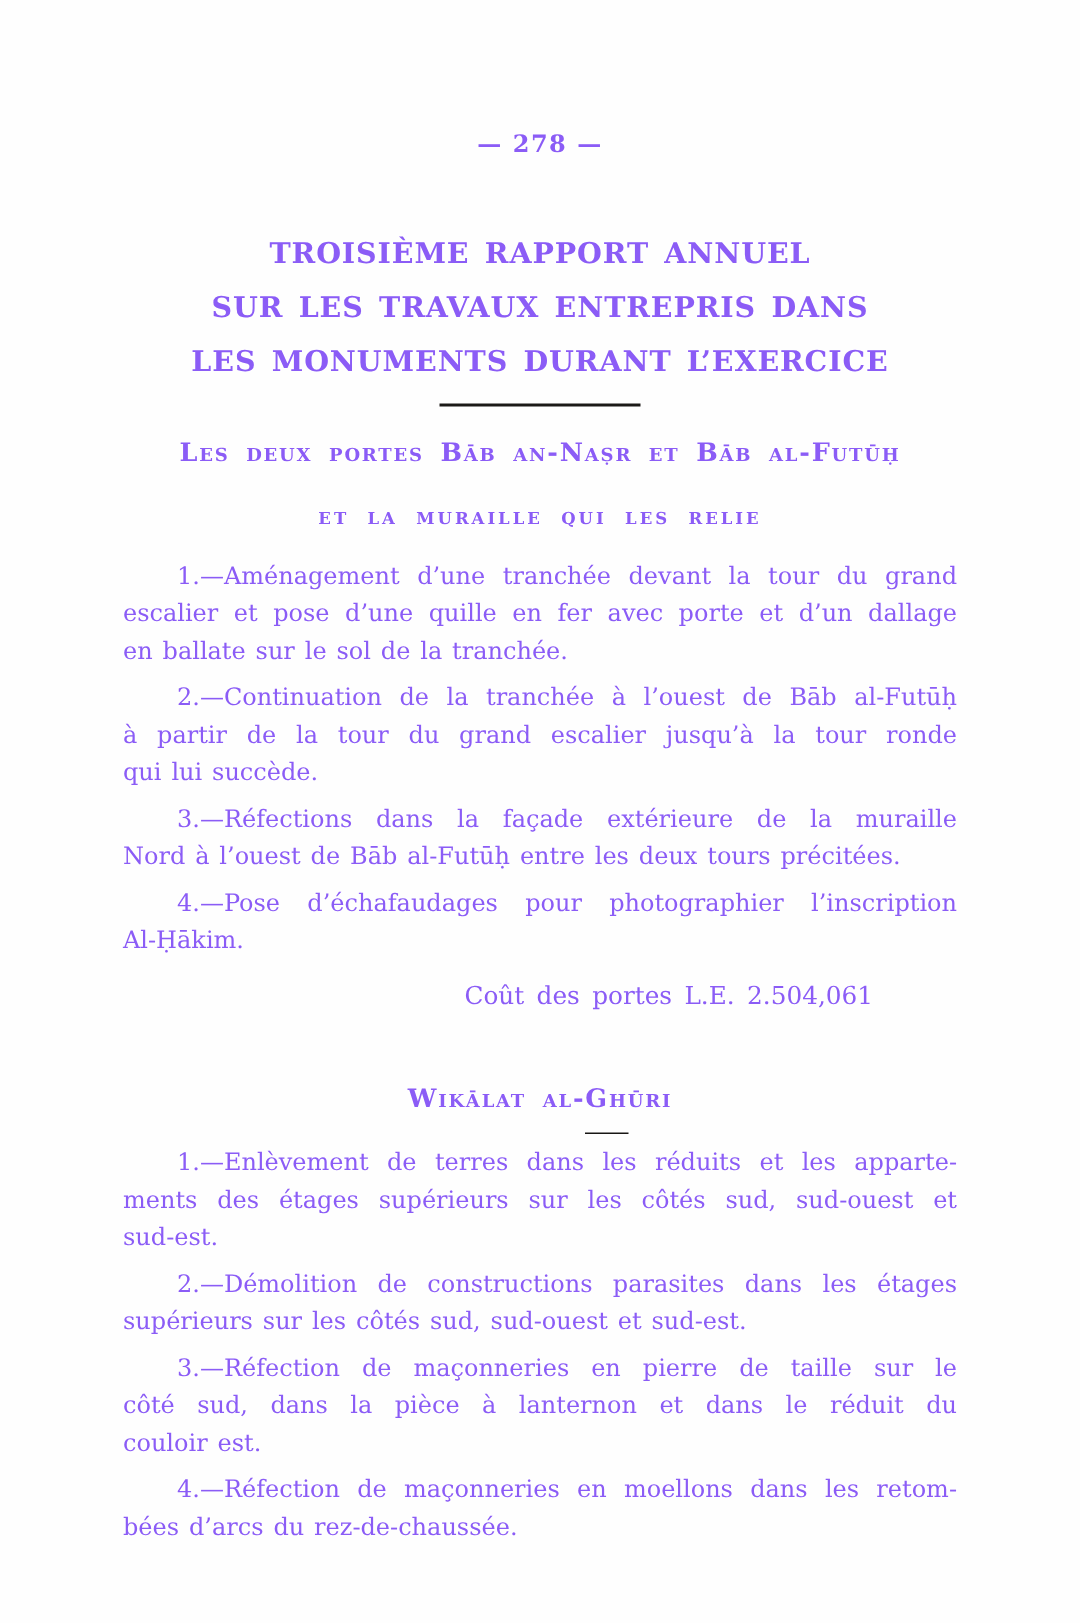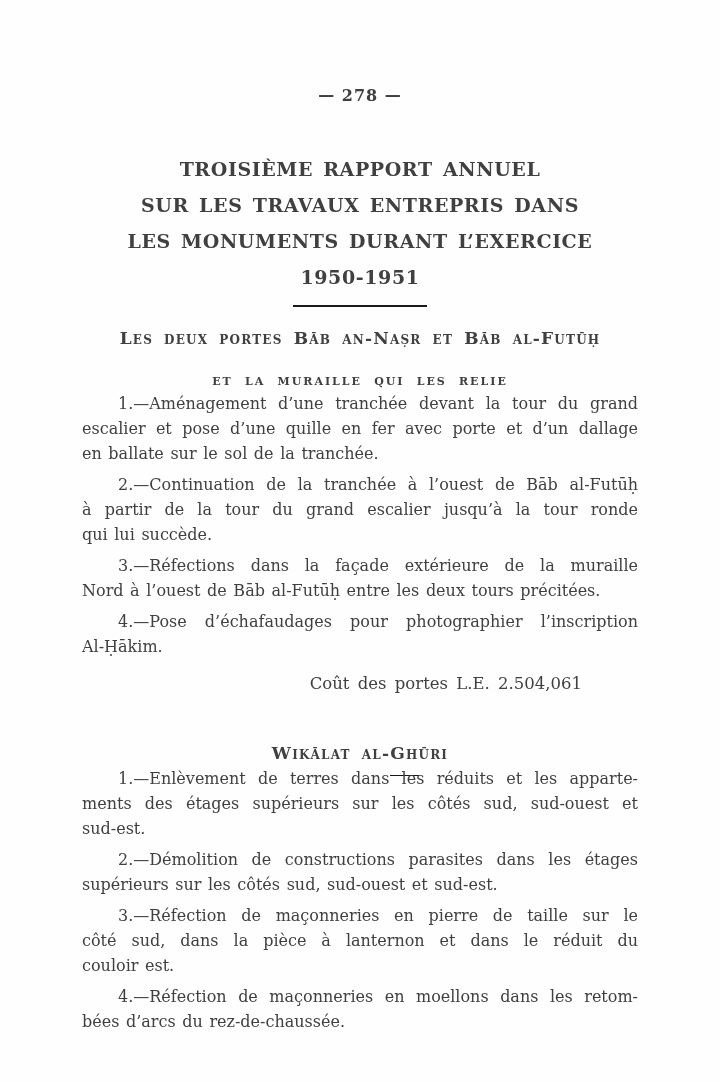--- a/index.html
+++ b/index.html
@@ -6,21 +6,21 @@
     margin: 0;
     padding: 0;
     background: #ffffff;
   }
   .page {
     position: relative;
     width: 720px;
     height: 1082px;
     box-sizing: border-box;
     background: #fefefe;
-    color: #404040;
+    color: #8b5cf6;
     font-family: "DejaVu Serif", "Liberation Serif", serif;
     padding-top: 86px;
     overflow: hidden;
   }
   .content {
     width: 556px;
     margin: 0 auto;
   }
   .page-number {
     font-size: 16px;
@@ -62,20 +62,21 @@
     font-size: 15px;
     letter-spacing: 2px;
     word-spacing: 5px;
     line-height: 22px;
     margin-top: 18px;
   }
   .section-heading.single {
     margin-top: 44px;
   }
   .paragraphs {
+    margin-top: 16px;
   }
   .paragraph {
     margin: 0 0 6px 0;
   }
   .para-line {
     font-size: 16px;
     line-height: 25px;
     word-spacing: 1.5px;
     text-align: justify;
     text-align-last: justify;
@@ -104,21 +105,20 @@
 
 <div class="page">
   <div class="content">
 
     <div class="page-number">— 278 —</div>
 
     <div class="title-block">
       <div class="title-line">TROISIÈME RAPPORT ANNUEL</div>
       <div class="title-line">SUR LES TRAVAUX ENTREPRIS DANS</div>
       <div class="title-line">LES MONUMENTS DURANT L’EXERCICE</div>
-      <div class="title-line">1950-1951</div>
     </div>
 
     <div class="title-rule"></div>
 
     <div>
       <div class="section-heading">
         <div class="sh-line1">Les deux portes Bāb an-Naṣr et Bāb al-Futūḥ</div>
         <div class="sh-line2">et la muraille qui les relie</div>
       </div>
 

